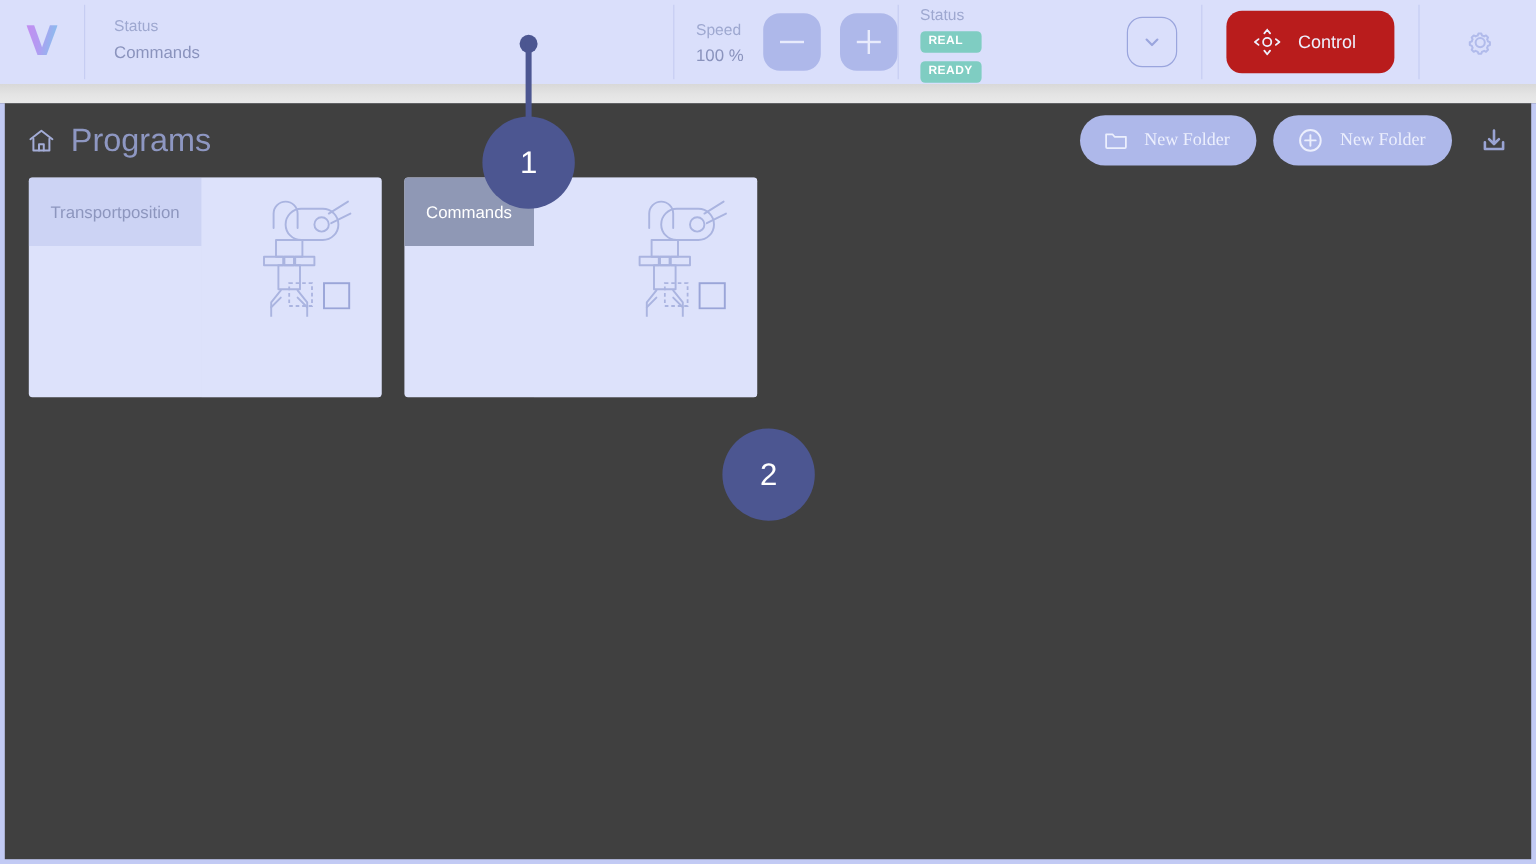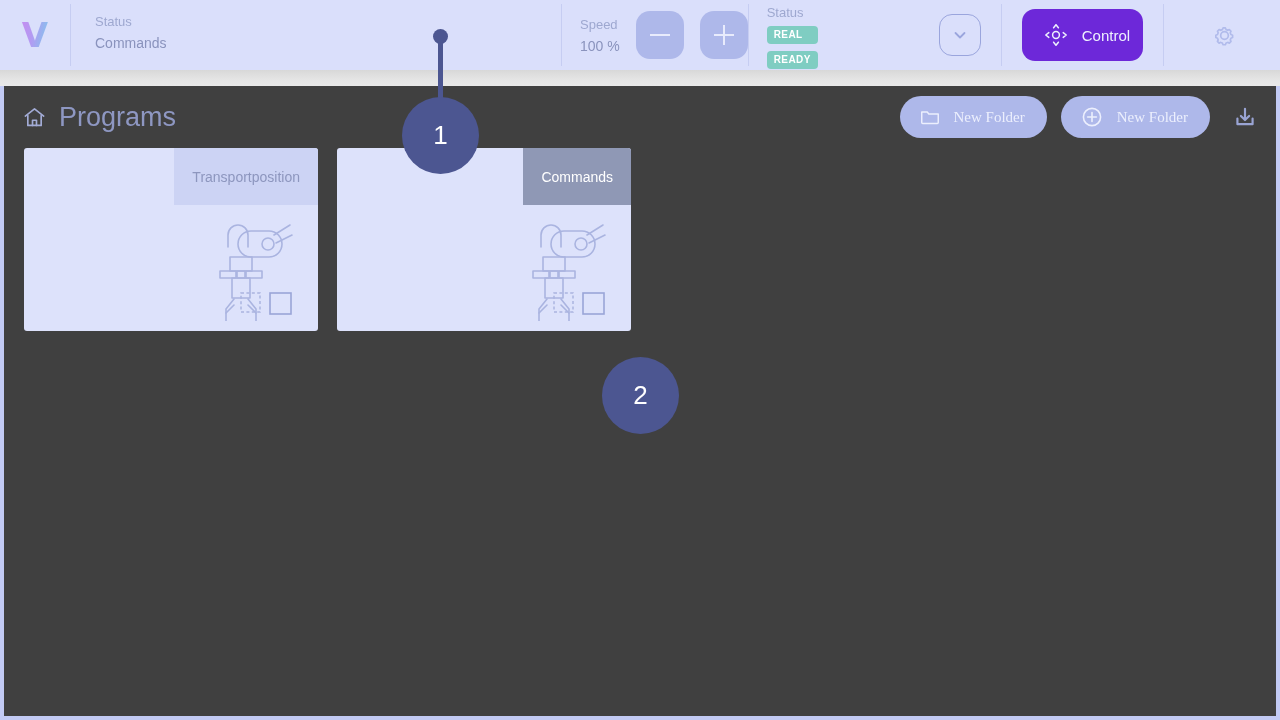--- a/index.html
+++ b/index.html
@@ -148,28 +148,28 @@
 
   .control-cell {
     flex: none;
     display: flex;
     align-items: center;
     padding: 0 20px;
   }
   .control-btn {
     height: 52px;
     border-radius: 13px;
-    background: #6d28d9;
+    background: #b91c1c;
     border: none;
     color: #edf0fd;
     font-size: 15px;
     display: flex;
     align-items: center;
     gap: 14px;
-    padding: 0 13px 0 22px;
+    padding: 0 32px 0 22px;
     cursor: pointer;
     font-family: "Liberation Sans", sans-serif;
   }
 
   .gear-cell {
     flex: 1;
     display: flex;
     align-items: center;
     justify-content: center;
   }
@@ -240,24 +240,22 @@
     display: flex;
     gap: 19px;
     padding: 0 0 0 20px;
   }
   .card {
     width: 294px;
     height: 183px;
     border-radius: 3px;
     overflow: hidden;
     display: flex;
-    flex-direction: column;
     cursor: pointer;
     background: #dde2fb;
-    align-items: flex-end;
   }
   .card-head {
     height: 57px;
     display: flex;
     align-items: center;
     padding: 0 18px;
     background: #ccd3f4;
   }
   .card.selected .card-head { background: #8f98b5; }
   .card-title {

